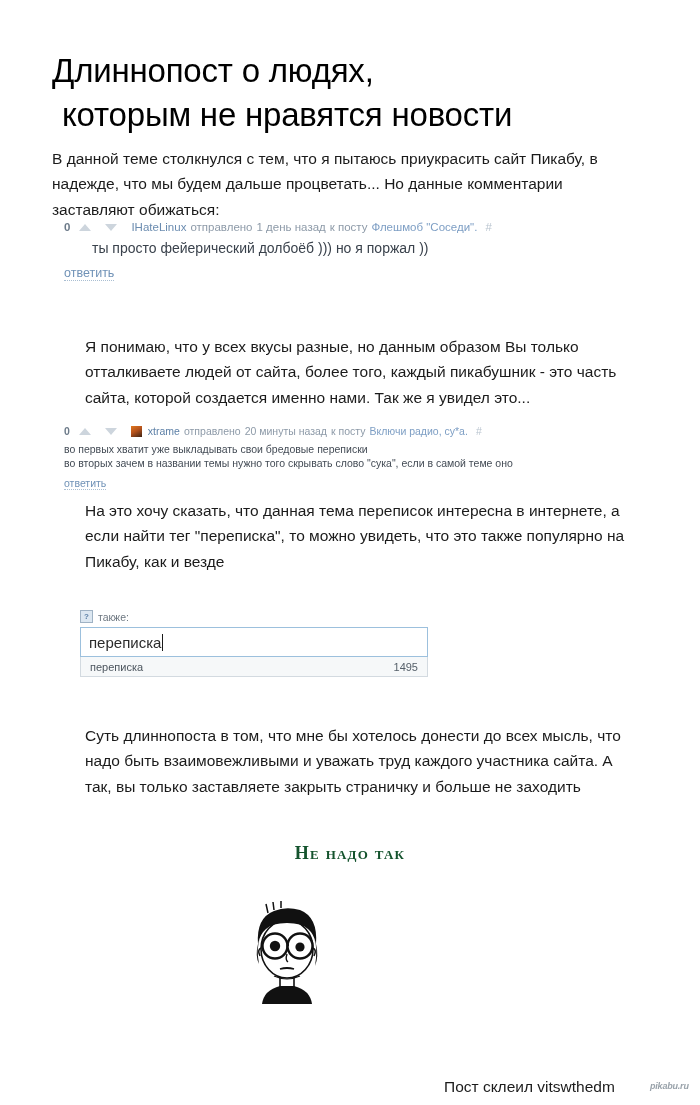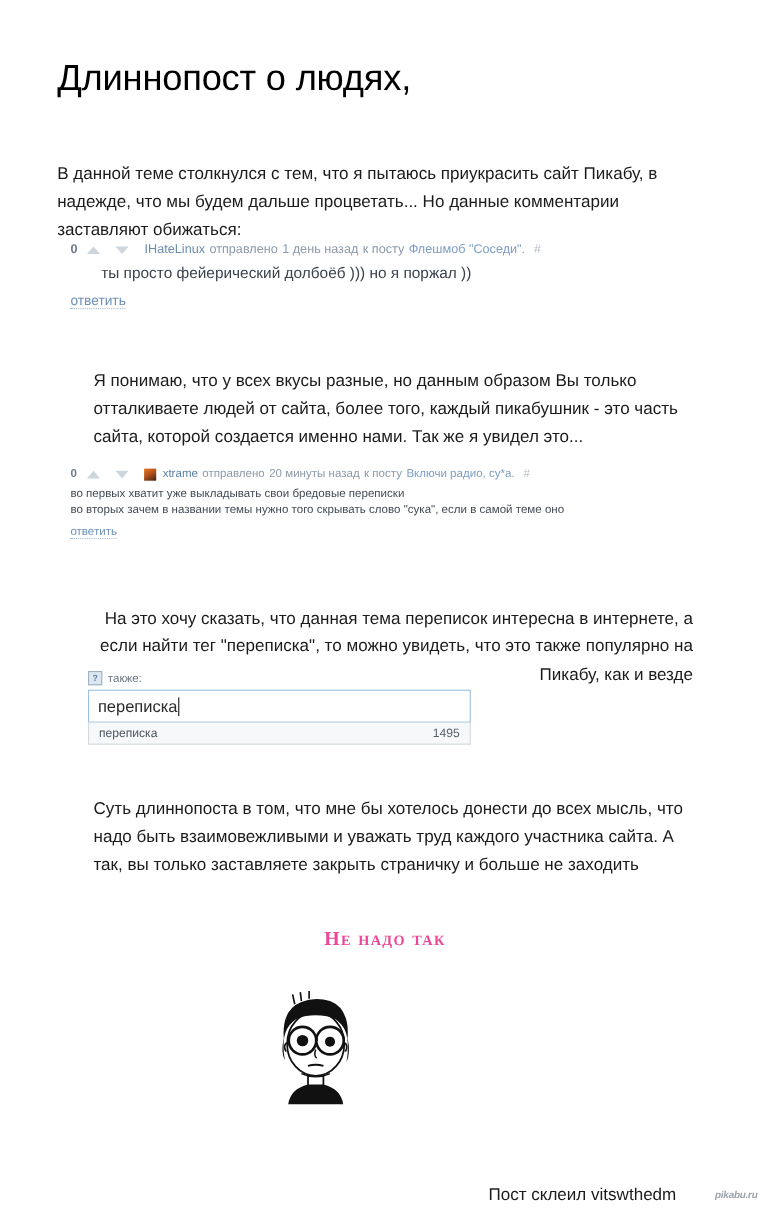--- a/index.html
+++ b/index.html
@@ -33,21 +33,21 @@
   
   .para {
     position: absolute;
     font-size: 15.5px;
     line-height: 25.5px;
     color: #1b1b1b;
     font-weight: 400;
   }
   .para-1 { left: 52px; top: 130px; width: 590px; }
   .para-2 { left: 85px; top: 318px; width: 560px; }
-  .para-3 { left: 85px; top: 534px; width: 545px; text-align: right; }
+  .para-3 { left: 85px; top: 482px; width: 545px; }
   .para-4 { left: 85px; top: 707px; width: 545px; }
 
   
   .shot {
     position: absolute;
     background: #ffffff;
   }
   .shot-1 { left: 64px; top: 220px; width: 500px; }
   .shot-2 { left: 64px; top: 424px; width: 470px; }
 
@@ -161,21 +161,21 @@
   .meme-caption {
     position: absolute;
     left: 0; top: 843px;
     width: 700px;
     text-align: center;
     font-family: "Liberation Serif", serif;
     font-size: 18px;
     font-weight: 700;
     font-variant: small-caps;
     letter-spacing: 1.2px;
-    color: #ec4899;
+    color: #14532d;
   }
 
   
   .meme-figure {
     position: absolute;
     left: 236px; top: 896px;
     width: 102px; height: 108px;
   }
 
   
@@ -193,20 +193,21 @@
     font-style: italic;
     color: #9aa3ab;
     letter-spacing: -0.2px;
   }
 </style>
 </head>
 <body>
 
 <h1 class="post-title">
   <span>Длиннопост о людях,</span>
+  <span class="line2">которым не нравятся новости</span>
 </h1>
 
 <p class="para para-1">В данной теме столкнулся с тем, что я пытаюсь приукрасить сайт Пикабу, в надежде, что мы будем дальше процветать... Но данные комментарии заставляют обижаться:</p>
 
 <div class="shot shot-1">
   <div class="cmt-head">
     <span class="cmt-score">0</span>
     <span class="arrow arrow-up"></span>
     <span class="arrow-gap"></span>
     <span class="arrow arrow-dn"></span>

